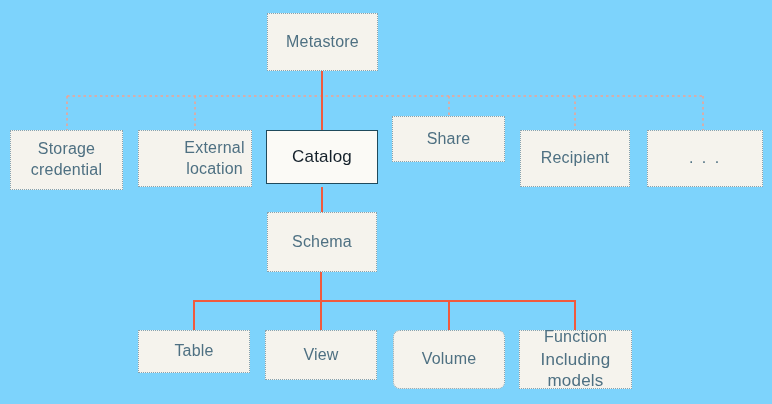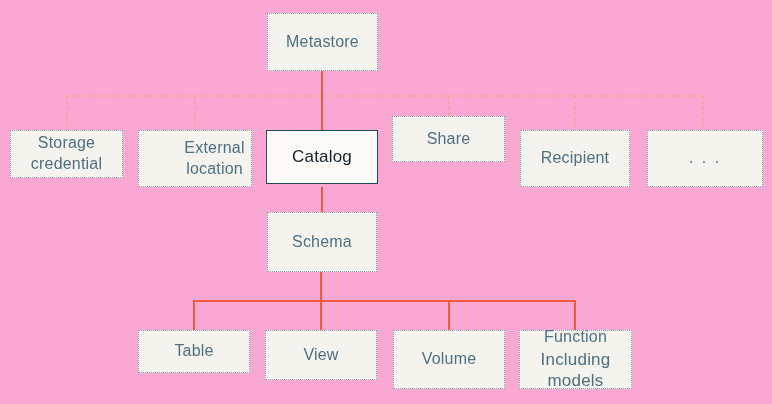--- a/index.html
+++ b/index.html
@@ -5,21 +5,21 @@
   html, body {
     margin: 0;
     padding: 0;
     background: #ffffff;
     font-family: "Liberation Sans", "DejaVu Sans", sans-serif;
   }
   .canvas {
     position: relative;
     width: 772px;
     height: 404px;
-    background: #f9a8d4;
+    background: #7dd3fc;
     overflow: hidden;
   }
   .wires {
     position: absolute;
     left: 0;
     top: 0;
     width: 772px;
     height: 404px;
     pointer-events: none;
   }
@@ -91,21 +91,21 @@
     <line class="solid" x1="194" y1="301" x2="194" y2="330"></line>
     <line class="solid" x1="321" y1="301" x2="321" y2="330"></line>
     <line class="solid" x1="449" y1="301" x2="449" y2="330"></line>
     <line class="solid" x1="575" y1="301" x2="575" y2="330"></line>
   </svg>
 
   <div class="node" style="left:267px; top:13px; width:111px; height:58px;">
     <span class="label">Metastore</span>
   </div>
 
-  <div class="node" style="left:10px; top:130px; width:113px; height:48px;">
+  <div class="node" style="left:10px; top:130px; width:113px; height:60px;">
     <span class="label">Storage credential</span>
   </div>
 
   <div class="node" style="left:138px; top:130px; width:114px; height:57px;padding-left:39px;">
     <span class="label">External location</span>
   </div>
 
   <div class="node node--catalog" style="left:266px; top:130px; width:112px; height:54px;">
     <span class="label">Catalog</span>
   </div>
@@ -127,21 +127,21 @@
   </div>
 
   <div class="node" style="left:138px; top:330px; width:112px; height:43px;">
     <span class="label">Table</span>
   </div>
 
   <div class="node" style="left:265px; top:330px; width:112px; height:50px;align-items:center;">
     <span class="label">View</span>
   </div>
 
-  <div class="node" style="left:393px; top:330px; width:112px; height:59px;">
+  <div class="node" style="left:393px; top:330px; width:112px; height:59px;border-radius:7px;">
     <span class="label">Volume</span>
   </div>
 
   <div class="node" style="left:519px; top:330px; width:113px; height:59px;">
     <span class="label">Function</span>
     <span class="sublabel">Including models</span>
   </div>
 
 </div>
 

